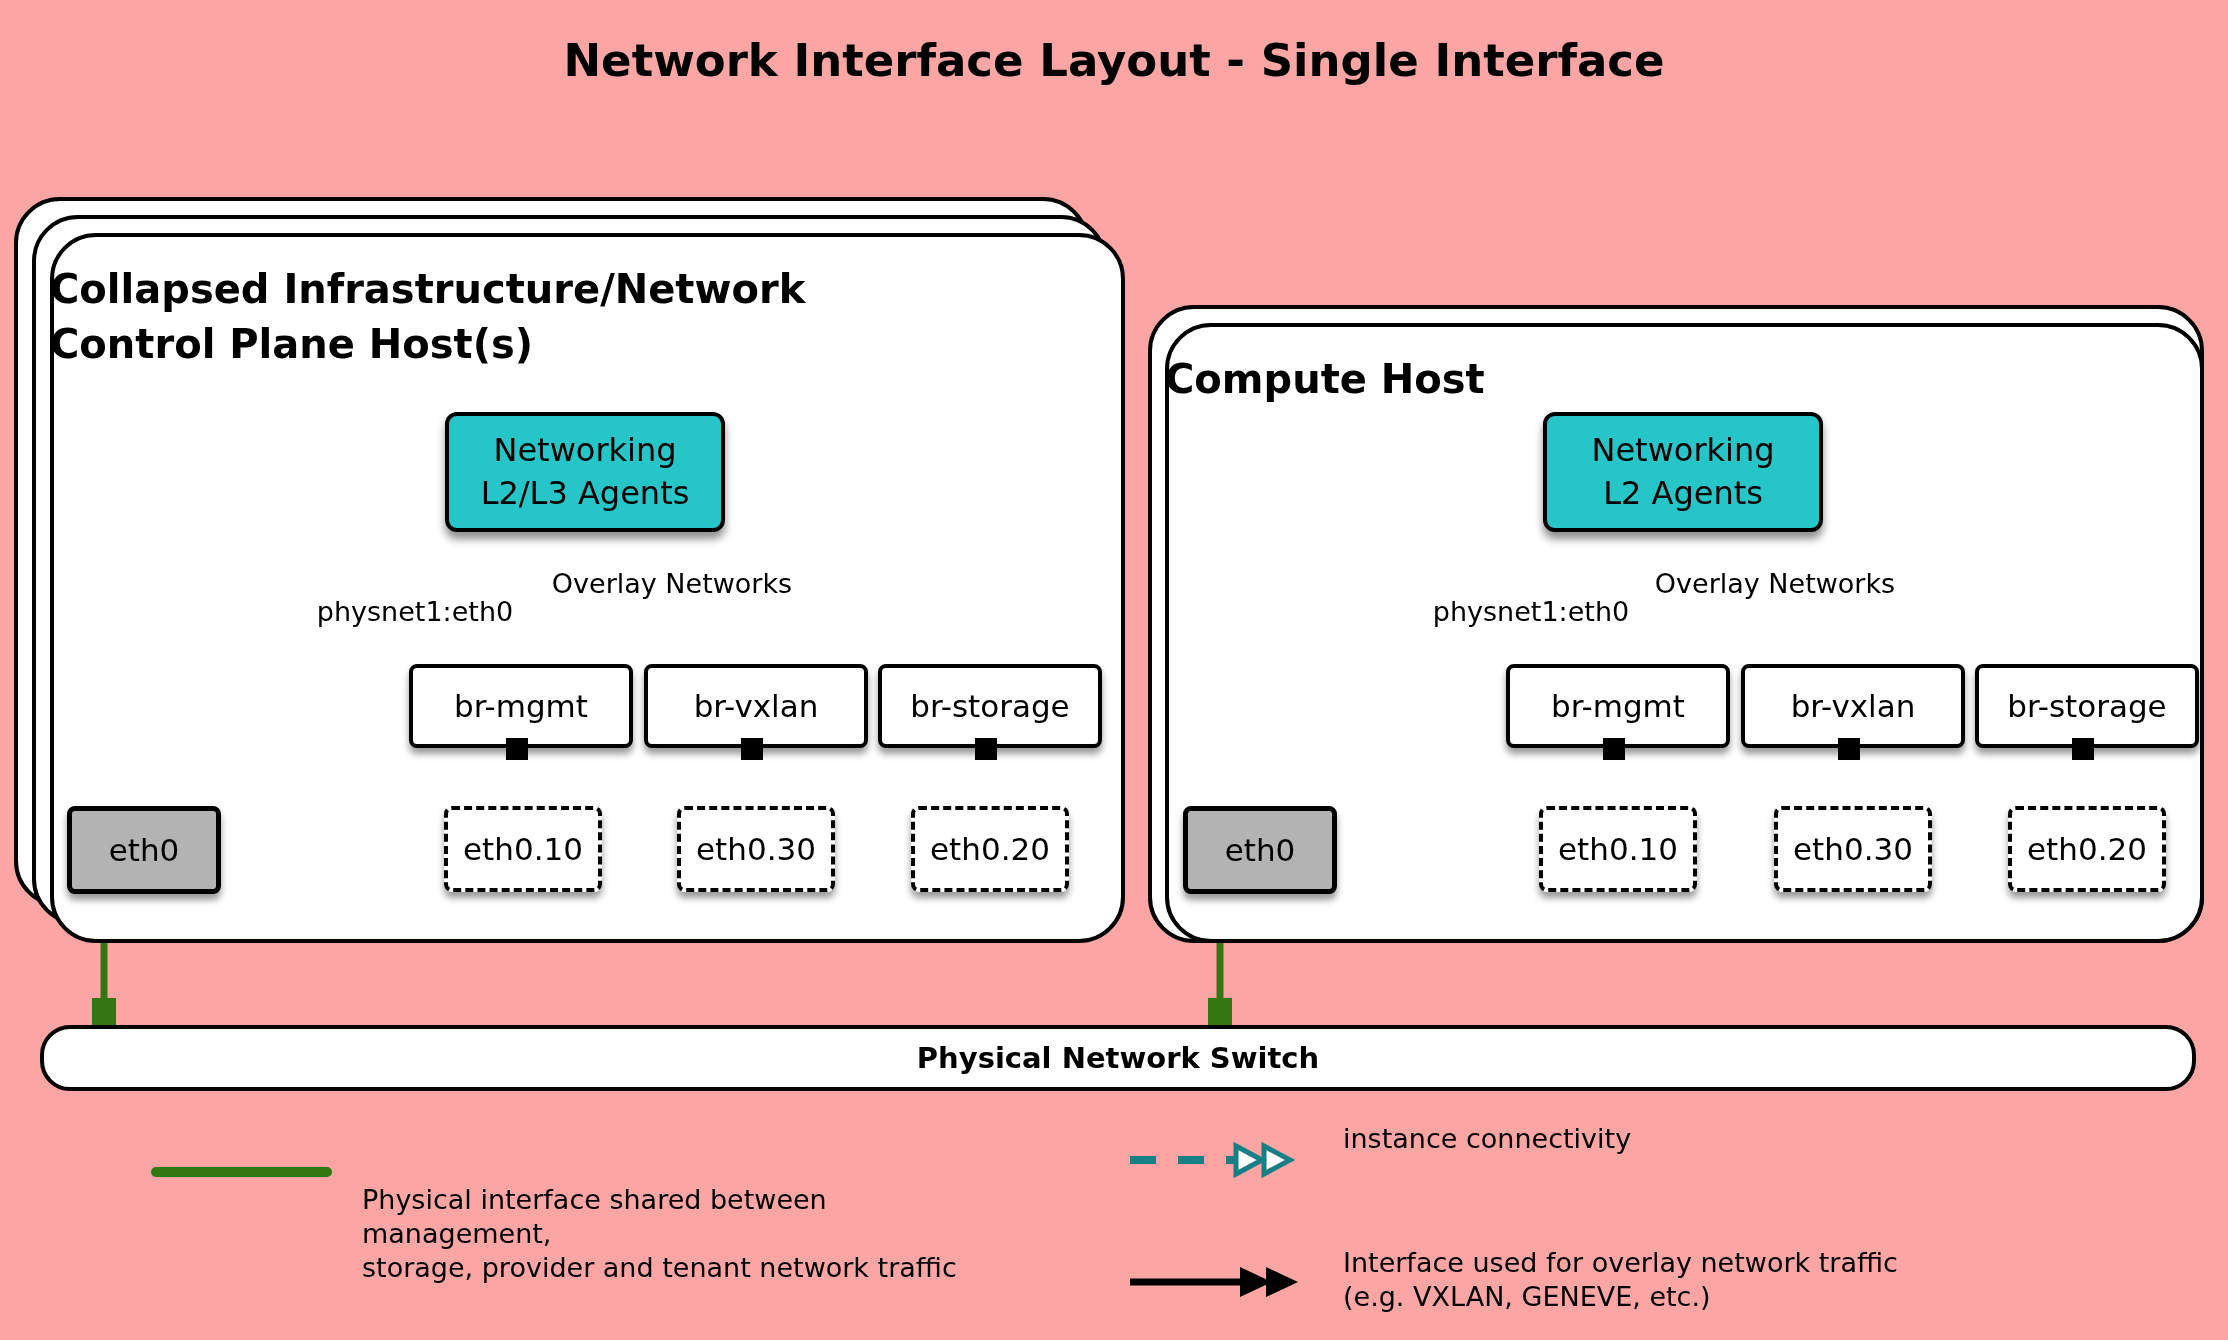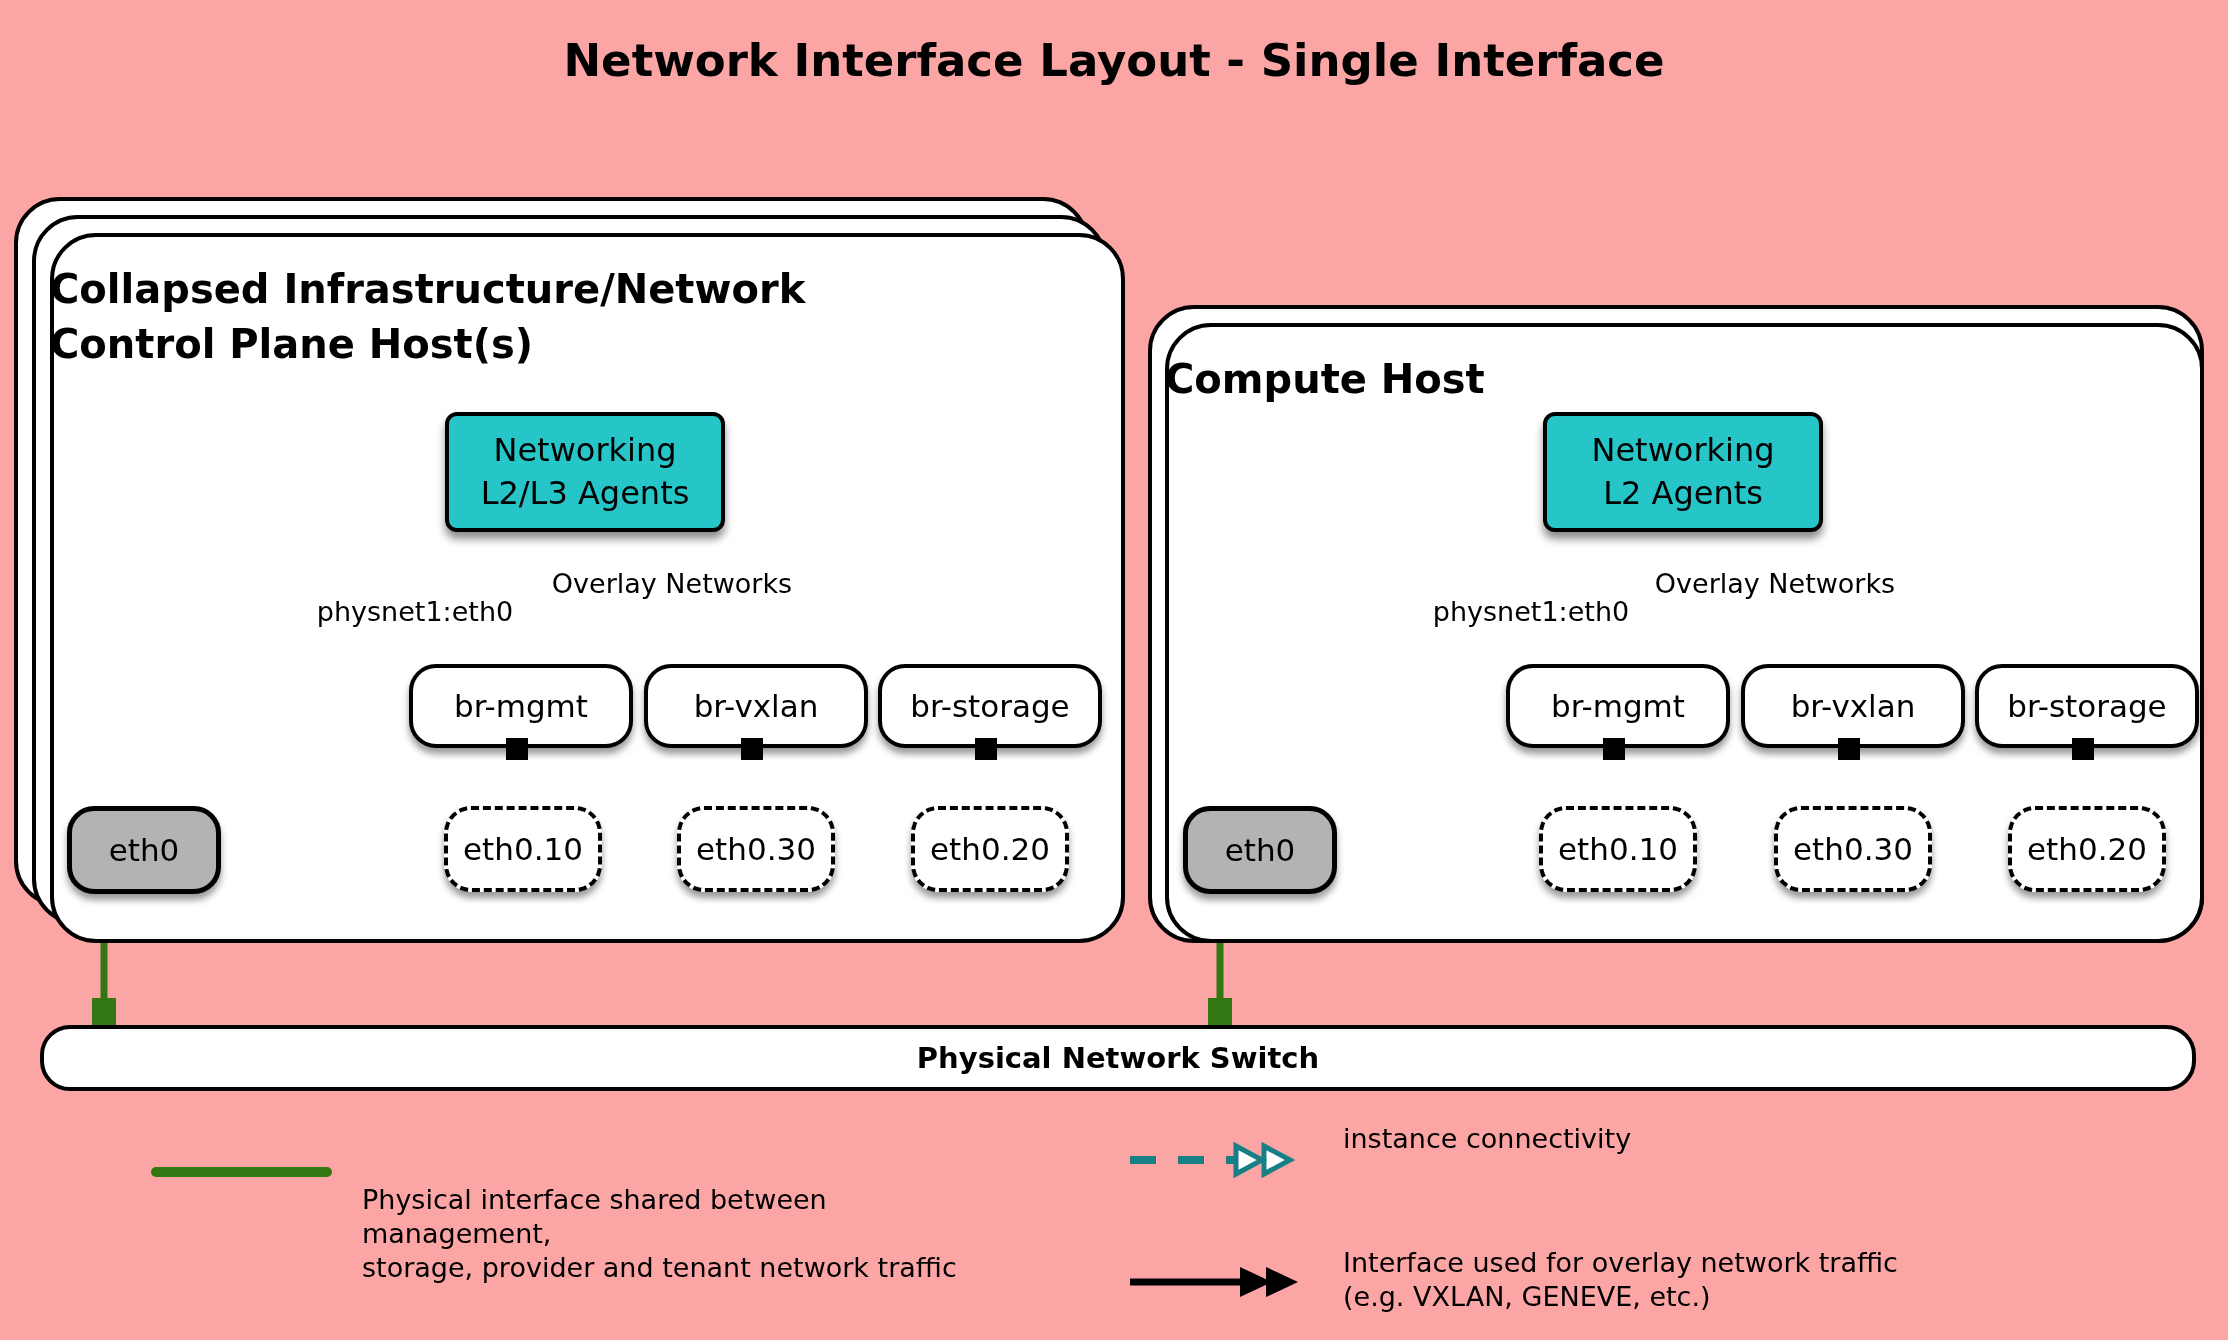--- a/index.html
+++ b/index.html
@@ -17,21 +17,21 @@
     background:#fff; border:4px solid #000; border-radius:46px;
   }
   .host-title { font-weight:bold; font-size:40px; line-height:55px; }
   .agent-box {
     background:var(--teal_fill); border:4px solid #000; border-radius:12px;
     box-shadow:0 7px 8px rgba(0,0,0,0.45);
     display:flex; flex-direction:column; align-items:center; justify-content:center;
     font-size:32px; line-height:43px; text-align:center;
   }
   .node {
-    background:#fff; border:4px solid #000; border-radius:27px;
+    background:#fff; border:4px solid #000; border-radius:8px;
     box-shadow:0 6px 7px rgba(0,0,0,0.4);
     display:flex; align-items:center; justify-content:center;
     font-size:31px;
   }
   .vlan-node { border-style:dashed; border-width:4px; }
   .eth-node { background:var(--gray_fill); border-width:5px; }
   .port-square { background:#000; }
   .edge-label { font-size:27px; text-align:center; }
   .label-masked { background:#fff; padding:2px 6px; }
   .switch-bar {

